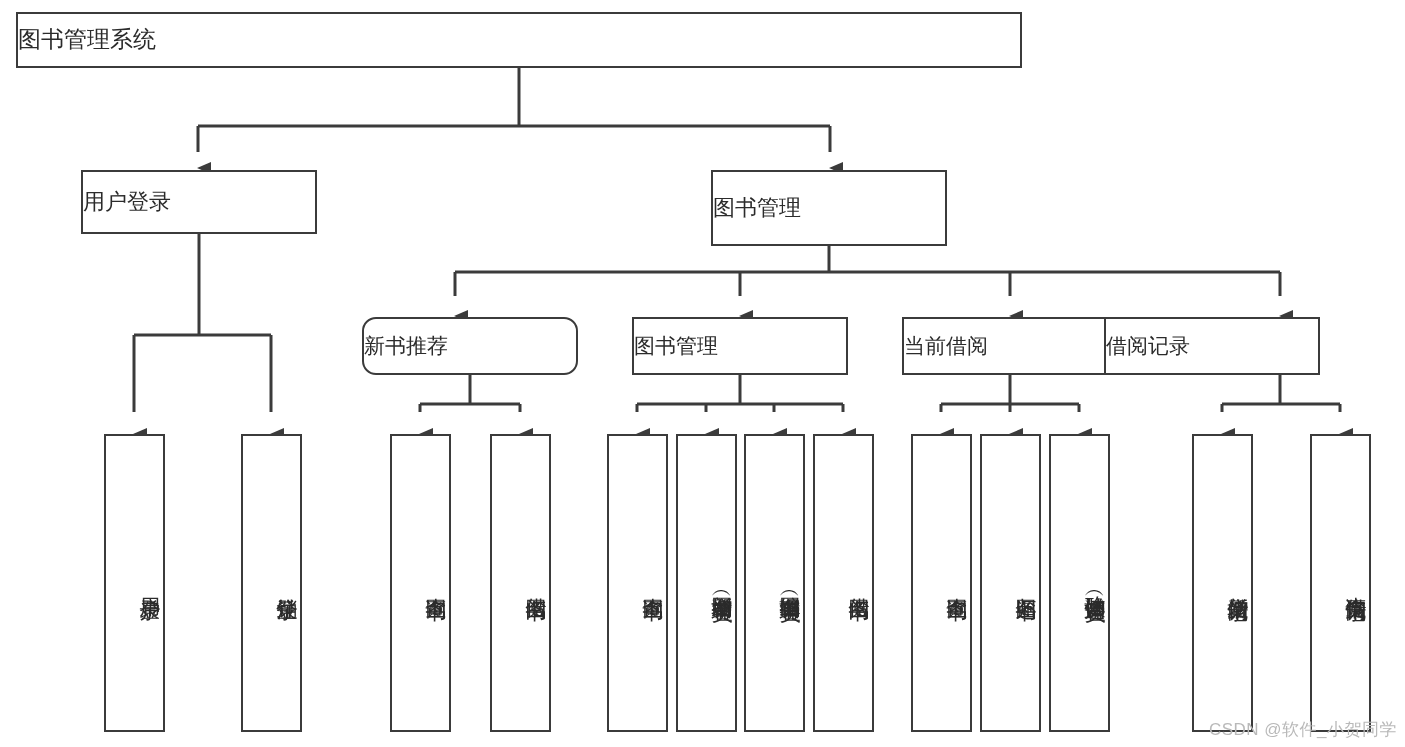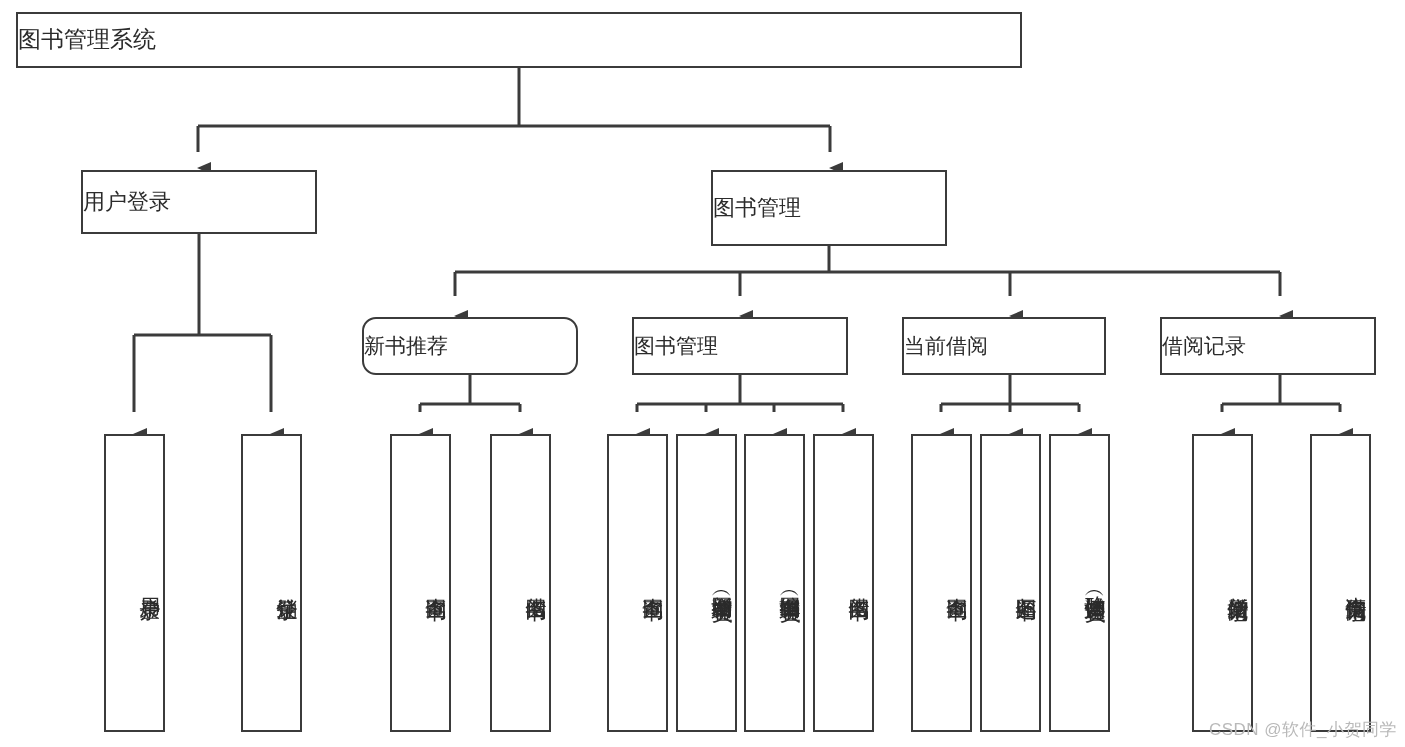--- a/index.html
+++ b/index.html
@@ -164,21 +164,21 @@
 
   <div class="node lvl2" style="left:362px; top:317px; width:216px; height:58px;border-radius:14px;">
     <span class="lbl">新书推荐</span>
   </div>
   <div class="node lvl2" style="left:632px; top:317px; width:216px; height:58px;">
     <span class="lbl">图书管理</span>
   </div>
   <div class="node lvl2" style="left:902px; top:317px; width:204px; height:58px;">
     <span class="lbl">当前借阅</span>
   </div>
-  <div class="node lvl2" style="left:1160px; top:317px; width:216px; height:58px;">
+  <div class="node lvl2" style="left:1104px; top:317px; width:216px; height:58px;">
     <span class="lbl">借阅记录</span>
   </div>
 
   <div class="node leaf" style="left:104px; top:434px; width:61px; height:298px;">
     <span class="lbl">用户登录</span>
   </div>
   <div class="node leaf" style="left:241px; top:434px; width:61px; height:298px;">
     <span class="lbl">注销登录</span>
   </div>
 

